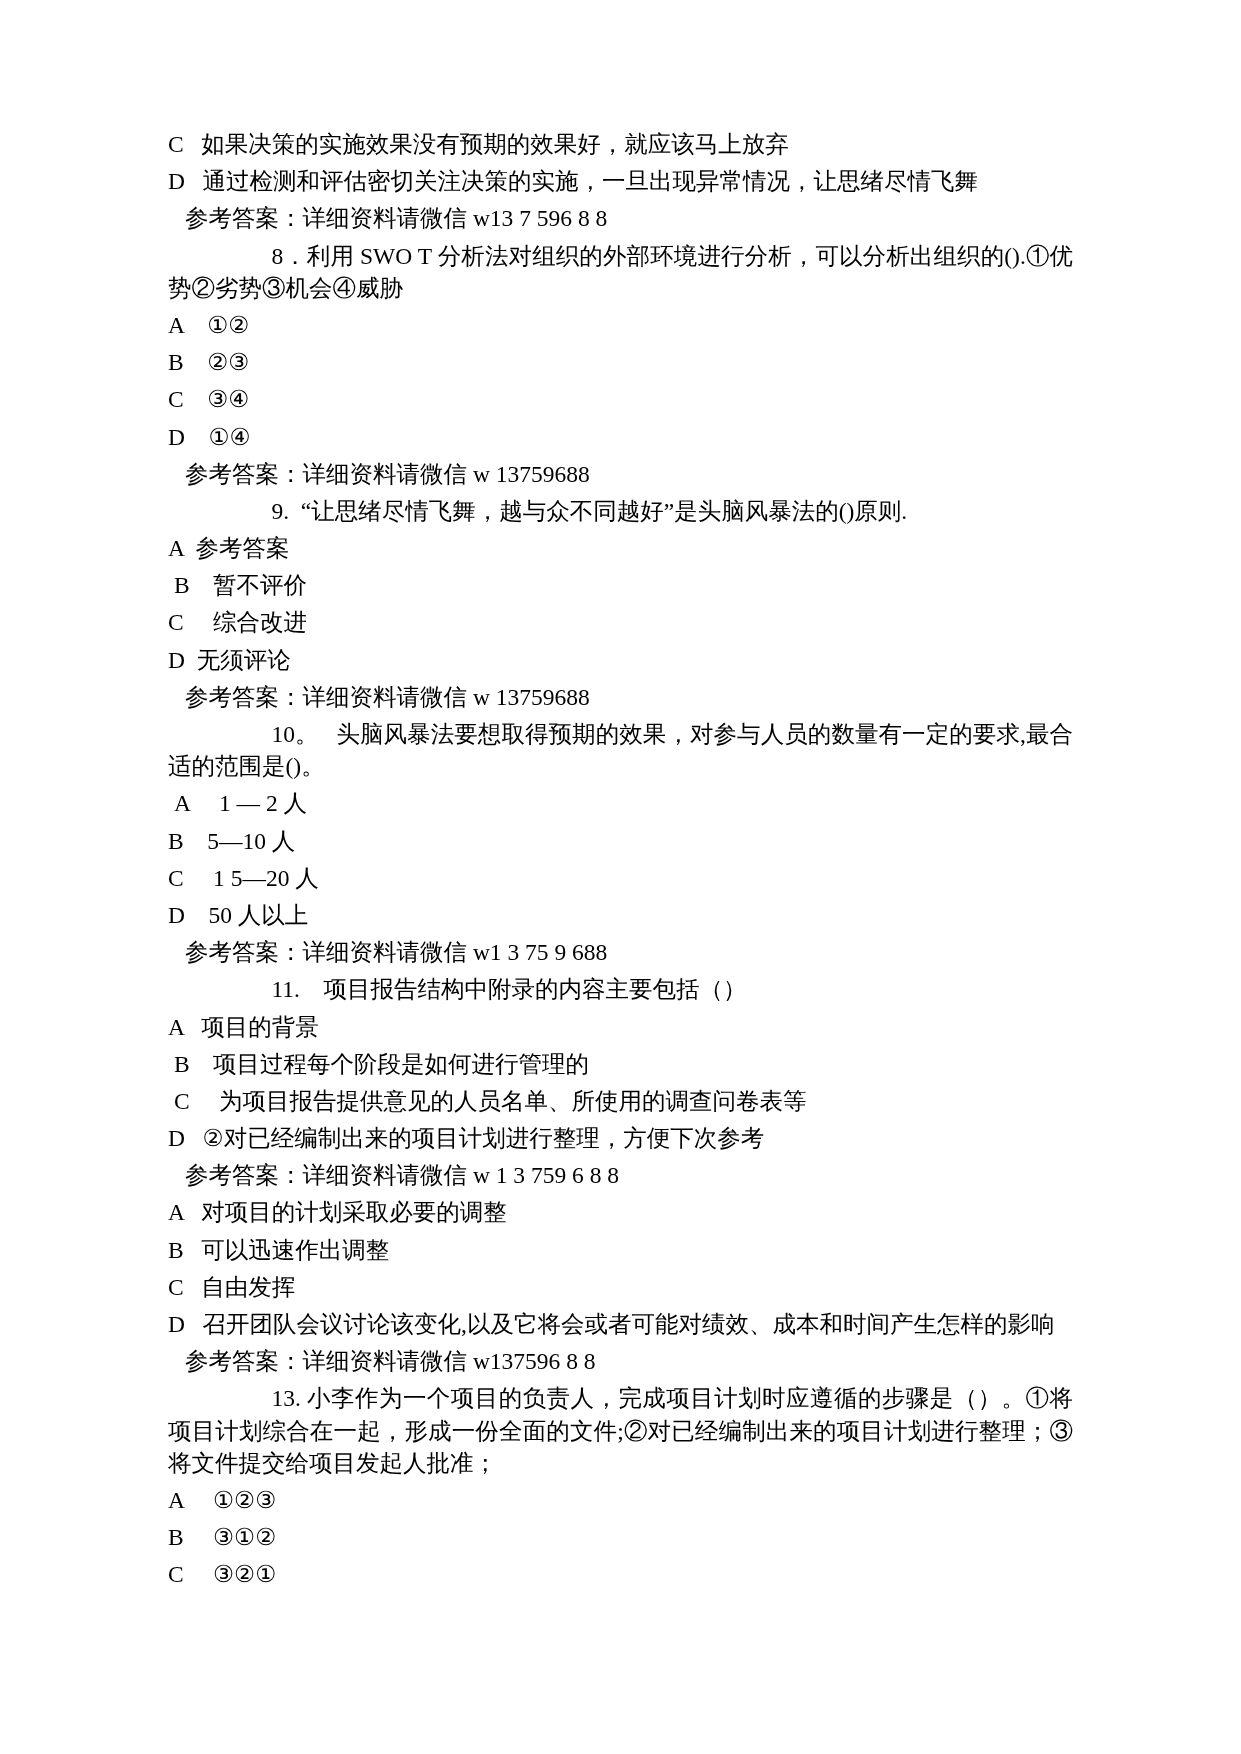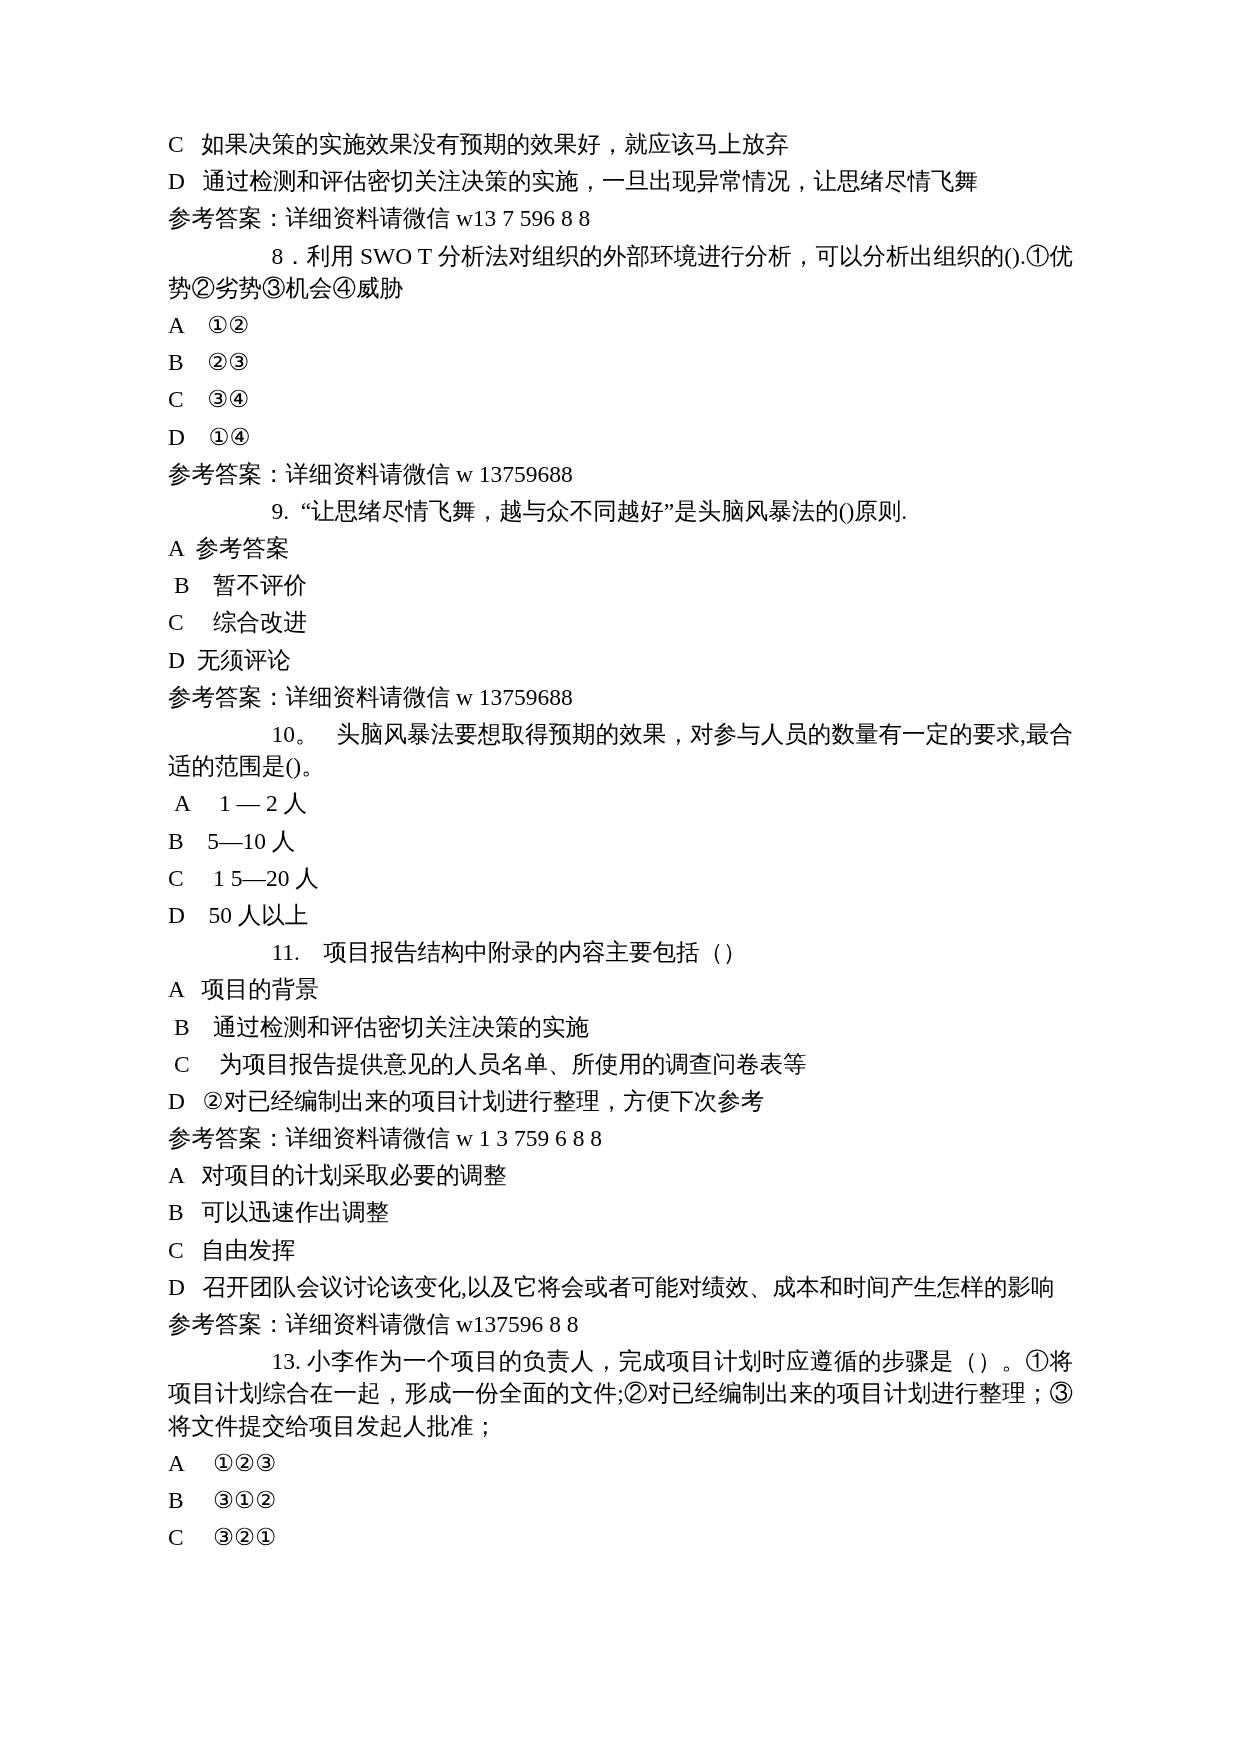--- a/index.html
+++ b/index.html
@@ -29,21 +29,21 @@
   .opt {
     margin: 0 0 5px 0;
     white-space: pre-wrap;
   }
   .q {
     margin: 0 0 5px 0;
     text-indent: 4.4em;
     white-space: pre-wrap;
   }
   .ans {
-    margin: 0 0 5px 0;
+    margin: 0 0 5px 17px;
     white-space: pre-wrap;
   }
 </style>
 </head>
 <body>
 
 <div class="page">
   <div class="doc-body">
 
     <p class="opt">C   如果决策的实施效果没有预期的效果好，就应该马上放弃</p>
@@ -62,24 +62,25 @@
     <p class="opt"> B    暂不评价</p>
     <p class="opt">C     综合改进</p>
     <p class="opt">D  无须评论</p>
     <p class="ans">参考答案：详细资料请微信 w 13759688</p>
 
     <p class="q">10。   头脑风暴法要想取得预期的效果，对参与人员的数量有一定的要求,最合适的范围是()。</p>
     <p class="opt"> A     1 — 2 人</p>
     <p class="opt">B    5—10 人</p>
     <p class="opt">C     1 5—20 人</p>
     <p class="opt">D    50 人以上</p>
+    <p class="ans">参考答案：详细资料请微信 w1 3 75 9 688</p>
 
     <p class="q">11.    项目报告结构中附录的内容主要包括（）</p>
     <p class="opt">A   项目的背景</p>
-    <p class="opt"> B    通过检测和评估密切关注决策的实施</p>
+    <p class="opt"> B    项目过程每个阶段是如何进行管理的</p>
     <p class="opt"> C     为项目报告提供意见的人员名单、所使用的调查问卷表等</p>
     <p class="opt">D   ②对已经编制出来的项目计划进行整理，方便下次参考</p>
     <p class="ans">参考答案：详细资料请微信 w 1 3 759 6 8 8</p>
 
     <p class="opt">A   对项目的计划采取必要的调整</p>
     <p class="opt">B   可以迅速作出调整</p>
     <p class="opt">C   自由发挥</p>
     <p class="opt">D   召开团队会议讨论该变化,以及它将会或者可能对绩效、成本和时间产生怎样的影响</p>
     <p class="ans">参考答案：详细资料请微信 w137596 8 8</p>
 

